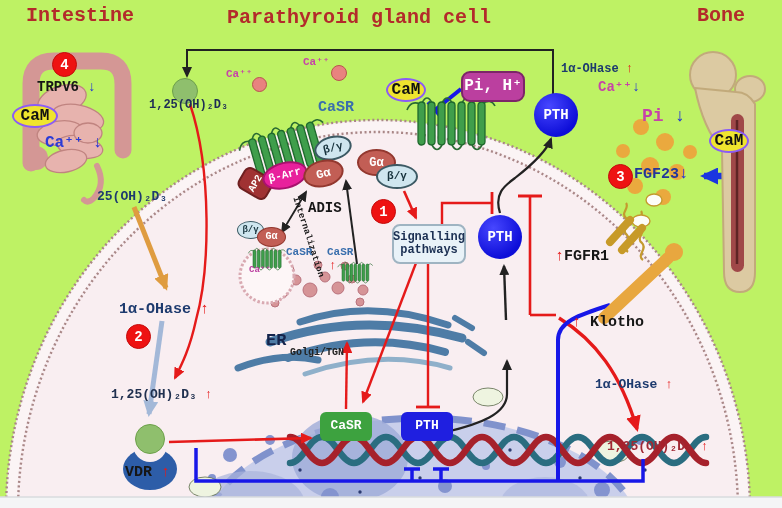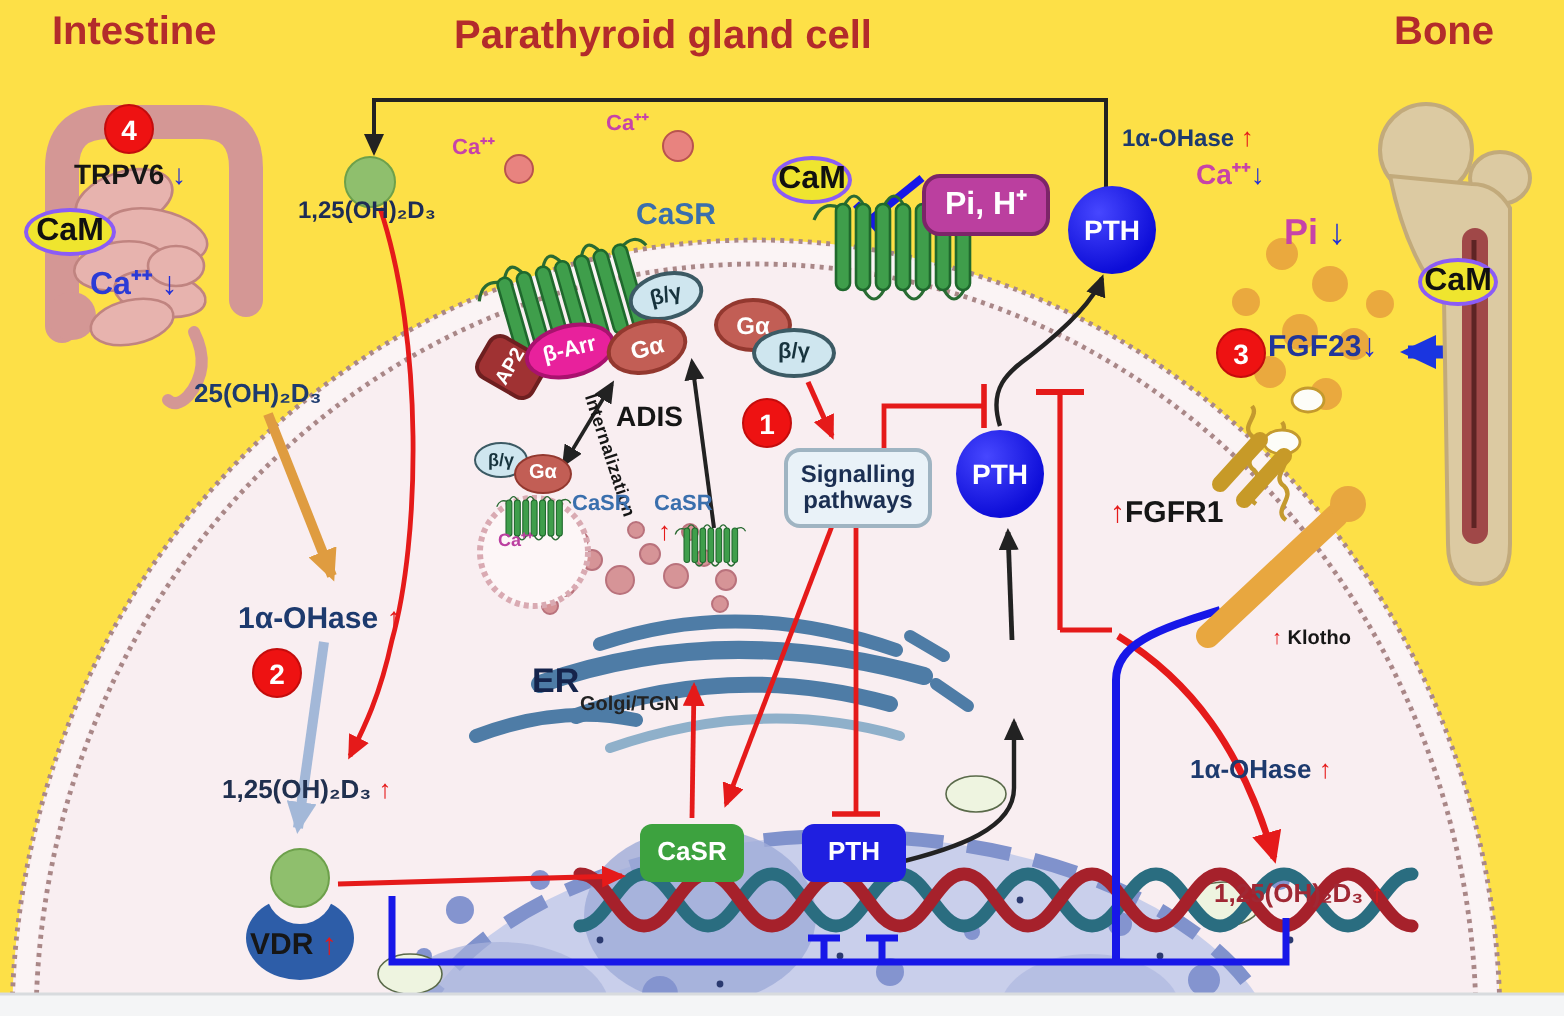--- a/index.html
+++ b/index.html
@@ -1,17 +1,17 @@
 <!DOCTYPE html>
 <html><head>
 <meta charset="utf-8">
 <style>
   html,body{margin:0;padding:0;background:#fff;}
-  .stage{position:relative;width:782px;height:508px;background:#fde047;overflow:hidden;
-         font-family:Liberation Sans, sans-serif;}
+  .stage{position:relative;width:782px;height:508px;background:#bef264;overflow:hidden;
+         font-family:Liberation Mono, monospace;}
   svg.layer{position:absolute;left:0;top:0;}
   .lbl{position:absolute;font-weight:bold;white-space:nowrap;line-height:1;}
   .oval{position:absolute;border-radius:50%;display:flex;align-items:center;justify-content:center;
         font-weight:bold;line-height:1;box-sizing:border-box;}
   .box{position:absolute;display:flex;align-items:center;justify-content:center;
        font-weight:bold;line-height:1.1;box-sizing:border-box;}
   .badge{position:absolute;width:25px;height:25px;border-radius:50%;background:#ee1212;color:#fff;
          display:flex;align-items:center;justify-content:center;font-weight:bold;font-size:14px;
          border:1px solid #c40c0c;box-sizing:border-box;}
   .up{color:#e51a1a;} .dn{color:#2230d8;}
@@ -266,21 +266,21 @@
 </div>
 
 <div class="oval" style="left:172px;top:78px;width:26px;height:26px;background:#8fbf6d;border:1.5px solid #6da04b;"></div>
 <div class="lbl" style="left:149px;top:99px;font-size:12px;color:#1d2c55;">1,25(OH)₂D₃</div>
 <div class="lbl" style="left:226px;top:69px;font-size:11px;color:#c743a8;">Ca⁺⁺</div>
 <div class="oval" style="left:252px;top:77px;width:15px;height:15px;background:#e8837f;border:1.5px solid #b9534f;"></div>
 <div class="lbl" style="left:303px;top:57px;font-size:11px;color:#c743a8;">Ca⁺⁺</div>
 <div class="oval" style="left:331px;top:65px;width:16px;height:16px;background:#e8837f;border:1.5px solid #b9534f;"></div>
 <div class="lbl" style="left:318px;top:100px;font-size:15px;color:#3a6fad;">CaSR</div>
 <div class="oval cam" style="left:386px;top:78px;width:40px;height:24px;">CaM</div>
-<div class="box" style="left:461px;top:71px;width:64px;height:31px;background:#bb3f9f;border:2.5px solid #7c2568;border-radius:9px;color:#fff;font-size:16px;margin-top:16px;">Pi, H⁺</div>
+<div class="box" style="left:461px;top:71px;width:64px;height:31px;background:#bb3f9f;border:2.5px solid #7c2568;border-radius:9px;color:#fff;font-size:16px;">Pi, H⁺</div>
 <div class="lbl" style="left:561px;top:62px;font-size:12px;color:#1d3a6e;">
   <span>1α-OHase</span>
   <span class="up" style="font-size:13px;">↑</span>
 </div>
 <div class="oval pth-circle" style="left:534px;top:93px;width:44px;height:44px;">PTH</div>
 
 <div class="box" style="left:243px;top:167px;width:25px;height:33px;background:#a03233;border:2px solid #6e1f20;border-radius:7px;color:#fff;font-size:10px;transform:rotate(-60deg);">AP2</div>
 <div class="oval" style="left:262px;top:162px;width:46px;height:27px;background:#e8219c;border:2px solid #a8126e;color:#fff;font-size:11px;transform:rotate(-14deg);">β-Arr</div>
 <div class="oval bg" style="left:314px;top:136px;width:38px;height:24px;transform:rotate(-14deg);">β/γ</div>
 <div class="oval ga" style="left:303px;top:160px;width:41px;height:27px;transform:rotate(-14deg);">Gα</div>
@@ -322,21 +322,21 @@
 </div>
 
 <div class="oval pth-circle" style="left:478px;top:215px;width:44px;height:44px;">PTH</div>
 
 <div class="box genebox" style="left:320px;top:412px;width:52px;height:29px;background:#3da23f;">CaSR</div>
 <div class="box genebox" style="left:401px;top:412px;width:52px;height:29px;background:#1f1fe0;">PTH</div>
 
 <div class="lbl" style="left:555px;top:249px;font-size:15px;color:#161616;">
   <span class="up">↑</span><span>FGFR1</span>
 </div>
-<div class="lbl" style="left:636px;top:315px;font-size:10px;color:#161616;">
+<div class="lbl" style="left:572px;top:315px;font-size:15px;color:#161616;">
   <span class="up">↑</span> <span>Klotho</span>
 </div>
 <div class="lbl" style="left:595px;top:378px;font-size:13px;color:#1d3a6e;">
   <span>1α-OHase</span>
   <span class="up">↑</span>
 </div>
 <div class="lbl" style="left:607px;top:440px;font-size:13px;color:#a02834;">
   <span>1,25(OH)₂D₃</span>
   <span class="up">↑</span>
 </div>

